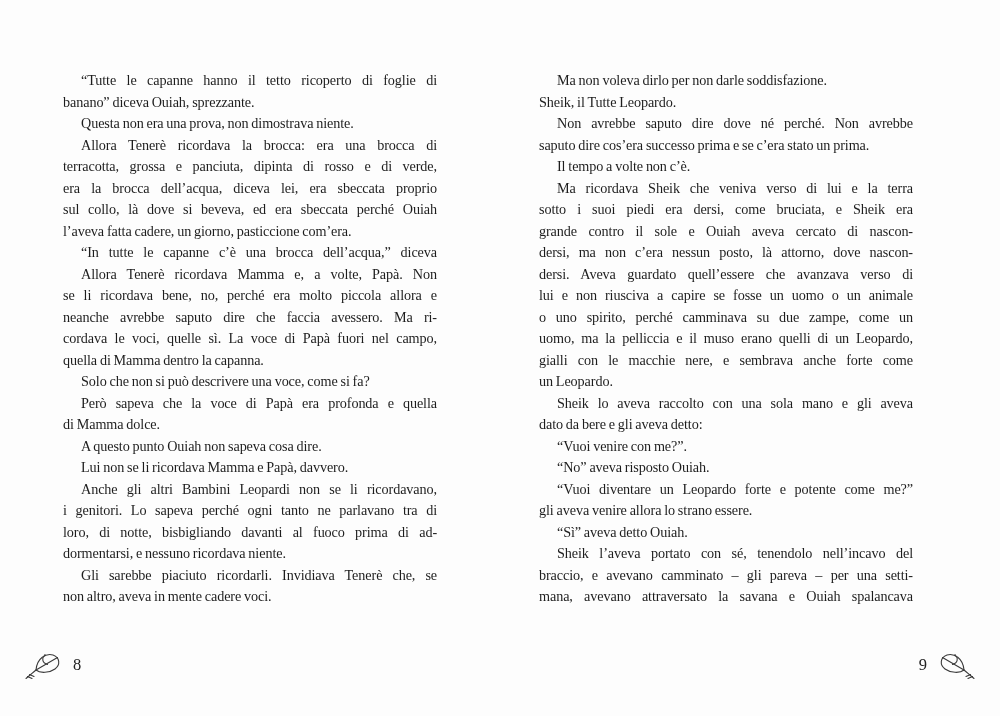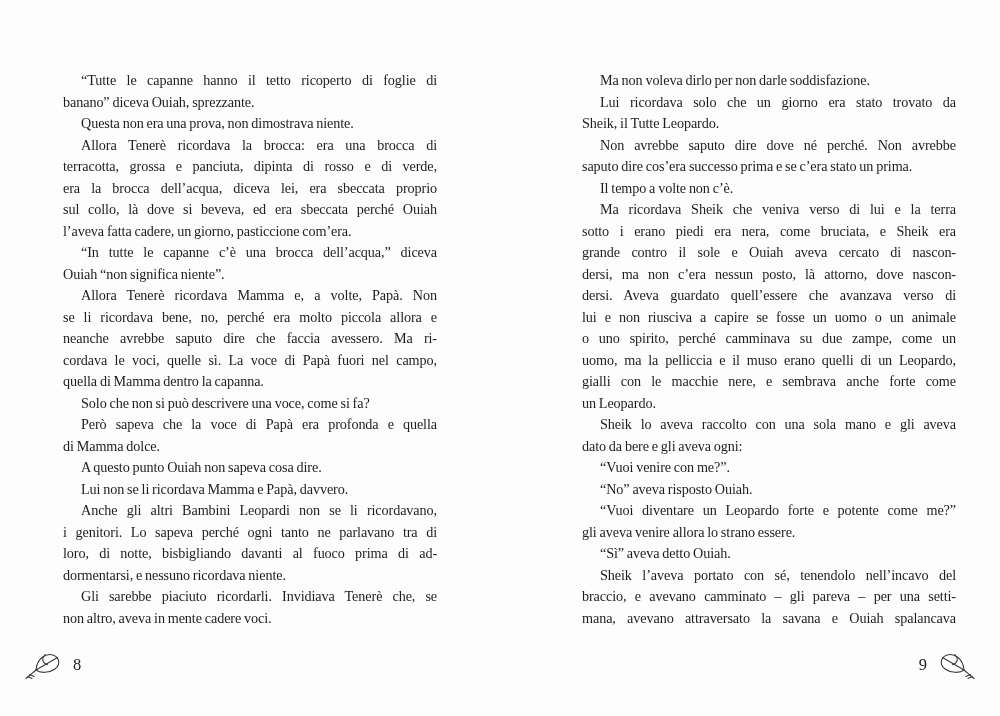--- a/index.html
+++ b/index.html
@@ -15,21 +15,21 @@
     font-family: "Liberation Serif", "DejaVu Serif", serif;
     color: #1d1d1d;
     overflow: hidden;
   }
   .page-text {
     position: absolute;
     top: 70px;
     width: 374px;
   }
   .page-text.left  { left: 63px; }
-  .page-text.right { left: 582px; }
+  .page-text.right { left: 539px; }
   .para { margin: 0; padding: 0; }
   .line {
     font-size: 14.2px;
     line-height: 21.5px;
     height: 21.5px;
     overflow: hidden;
     letter-spacing: -0.1px;
     word-spacing: -0.6px;
     text-align: justify;
     text-align-last: justify;
@@ -69,21 +69,20 @@
       </div>
       <div class="para">
         <div class="line first">Allora Tenerè ricordava la brocca: era una brocca di</div>
         <div class="line">terracotta, grossa e panciuta, dipinta di rosso e di verde,</div>
         <div class="line">era la brocca dell’acqua, diceva lei, era sbeccata proprio</div>
         <div class="line">sul collo, là dove si beveva, ed era sbeccata perché Ouiah</div>
         <div class="line last">l’aveva fatta cadere, un giorno, pasticcione com’era.</div>
       </div>
       <div class="para">
         <div class="line first">“In tutte le capanne c’è una brocca dell’acqua,” diceva</div>
-        <div class="line last">Ouiah “non significa niente”.</div>
       </div>
       <div class="para">
         <div class="line first">Allora Tenerè ricordava Mamma e, a volte, Papà. Non</div>
         <div class="line">se li ricordava bene, no, perché era molto piccola allora e</div>
         <div class="line">neanche avrebbe saputo dire che faccia avessero. Ma ri-</div>
         <div class="line">cordava le voci, quelle sì. La voce di Papà fuori nel campo,</div>
         <div class="line last">quella di Mamma dentro la capanna.</div>
       </div>
       <div class="para">
         <div class="line first last">Solo che non si può descrivere una voce, come si fa?</div>
@@ -108,45 +107,44 @@
         <div class="line first">Gli sarebbe piaciuto ricordarli. Invidiava Tenerè che, se</div>
         <div class="line last">non altro, aveva in mente cadere voci.</div>
       </div>
     </div>
 
   <div class="page-text right">
       <div class="para">
         <div class="line first last">Ma non voleva dirlo per non darle soddisfazione.</div>
       </div>
       <div class="para">
-        <div class="line first">Lui ricordava solo che un giorno era stato trovato da</div>
         <div class="line last">Sheik, il Tutte Leopardo.</div>
       </div>
       <div class="para">
         <div class="line first">Non avrebbe saputo dire dove né perché. Non avrebbe</div>
         <div class="line last">saputo dire cos’era successo prima e se c’era stato un prima.</div>
       </div>
       <div class="para">
         <div class="line first last">Il tempo a volte non c’è.</div>
       </div>
       <div class="para">
         <div class="line first">Ma ricordava Sheik che veniva verso di lui e la terra</div>
-        <div class="line">sotto i erano piedi era nera, come bruciata, e Sheik era</div>
+        <div class="line">sotto i suoi piedi era dersi, come bruciata, e Sheik era</div>
         <div class="line">grande contro il sole e Ouiah aveva cercato di nascon-</div>
         <div class="line">dersi, ma non c’era nessun posto, là attorno, dove nascon-</div>
         <div class="line">dersi. Aveva guardato quell’essere che avanzava verso di</div>
         <div class="line">lui e non riusciva a capire se fosse un uomo o un animale</div>
         <div class="line">o uno spirito, perché camminava su due zampe, come un</div>
         <div class="line">uomo, ma la pelliccia e il muso erano quelli di un Leopardo,</div>
         <div class="line">gialli con le macchie nere, e sembrava anche forte come</div>
         <div class="line last">un Leopardo.</div>
       </div>
       <div class="para">
         <div class="line first">Sheik lo aveva raccolto con una sola mano e gli aveva</div>
-        <div class="line last">dato da bere e gli aveva ogni:</div>
+        <div class="line last">dato da bere e gli aveva detto:</div>
       </div>
       <div class="para">
         <div class="line first last">“Vuoi venire con me?”.</div>
       </div>
       <div class="para">
         <div class="line first last">“No” aveva risposto Ouiah.</div>
       </div>
       <div class="para">
         <div class="line first">“Vuoi diventare un Leopardo forte e potente come me?”</div>
         <div class="line last">gli aveva venire allora lo strano essere.</div>

